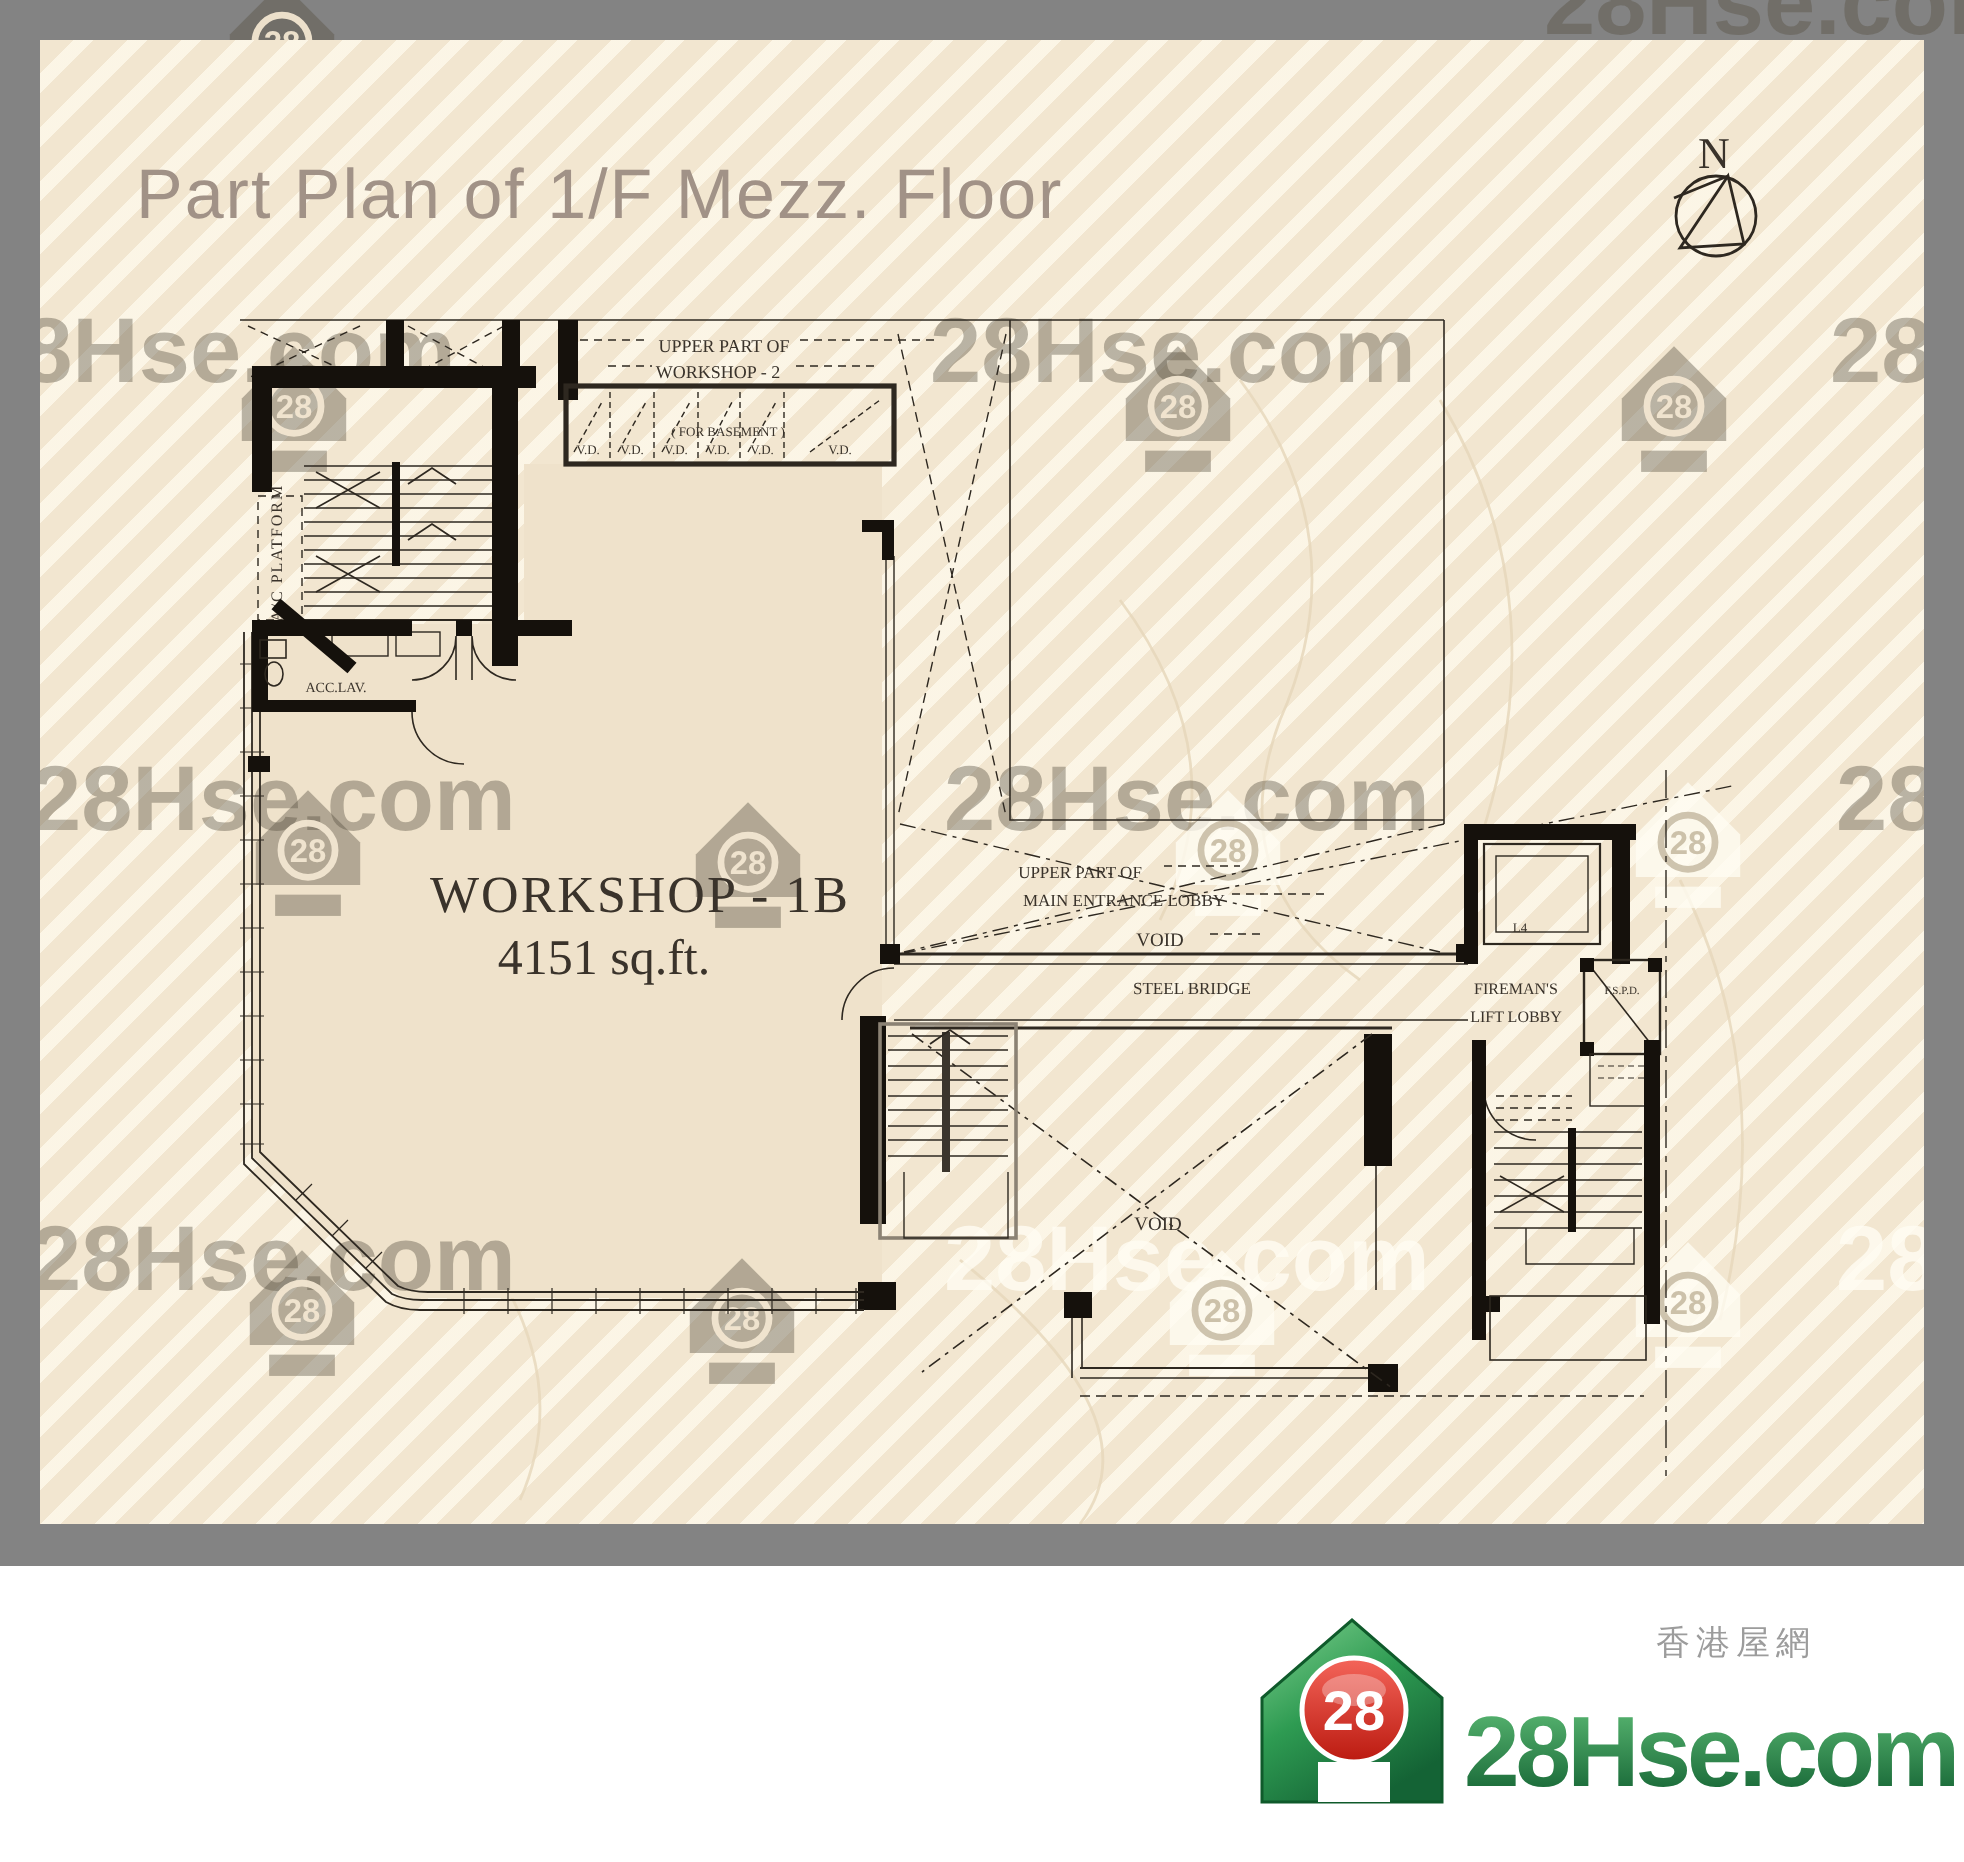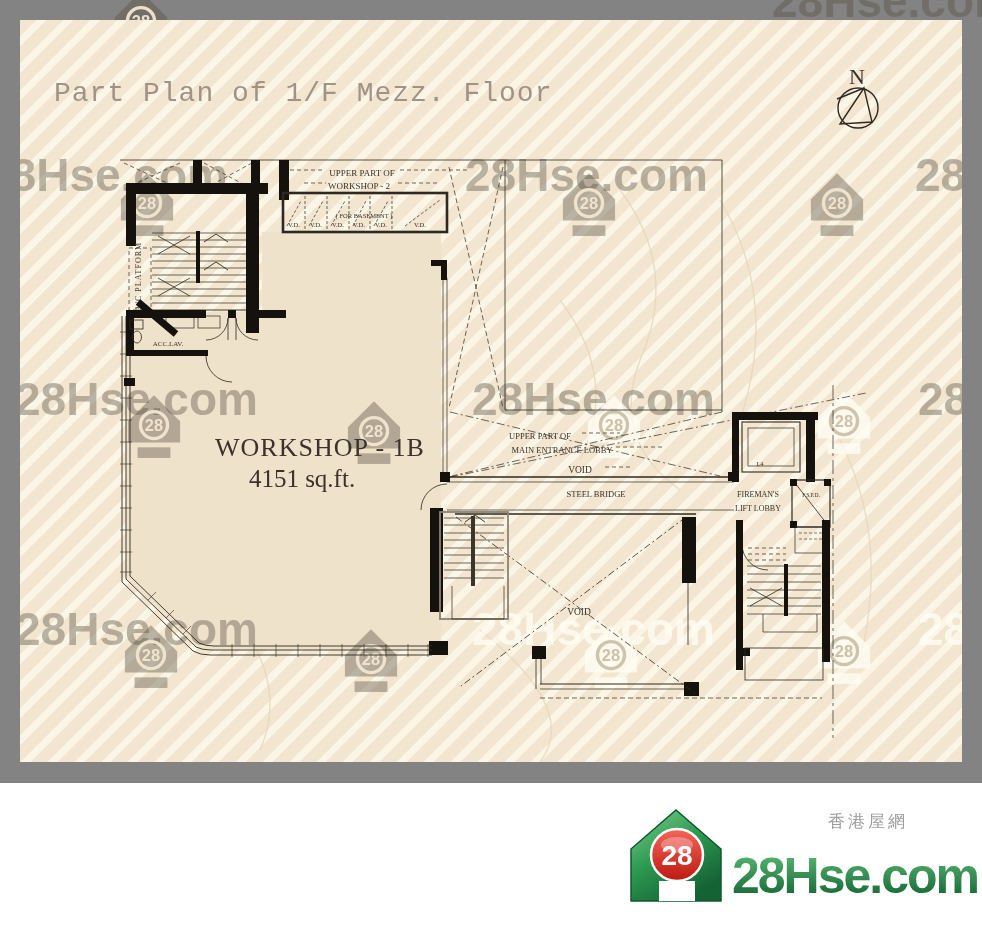--- a/index.html
+++ b/index.html
@@ -13,23 +13,23 @@
     background:#838383;
   }
   .frame-wm{position:absolute;left:0;top:0;width:982px;height:783px;overflow:hidden;}
   .plan-panel{
     position:absolute;left:20px;top:20px;width:942px;height:742px;
     background-color:#F2E6D0;
     background-image:repeating-linear-gradient(135deg,rgba(252,245,229,0) 0 12px,rgba(252,246,231,.95) 12px 19px);
     overflow:hidden;
   }
   .plan-title{
-    position:absolute;left:34px;top:58px;margin:0;
-    font-family:Liberation Mono, monospace;
-    font-size:28px;font-weight:400;color:#A19287;letter-spacing:1px;
+    position:absolute;left:48px;top:58px;margin:0;
+    font-family:Liberation Sans, sans-serif;
+    font-size:35px;font-weight:400;color:#A19287;letter-spacing:1px;
   }
   .fills-svg,.lines-svg{position:absolute;left:0;top:0;width:942px;height:742px;}
   .wm-layer{position:absolute;left:0;top:0;width:942px;height:742px;}
   .wm-text{
     position:absolute;font-weight:bold;font-size:46px;letter-spacing:0;
     font-family:"Liberation Sans","DejaVu Sans",sans-serif;white-space:nowrap;
   }
   .wm-text.dark{color:rgba(88,80,66,.40);}
   .wm-text.light{color:rgba(255,252,242,.80);}
   .wm-icon{position:absolute;width:58px;height:72px;}

